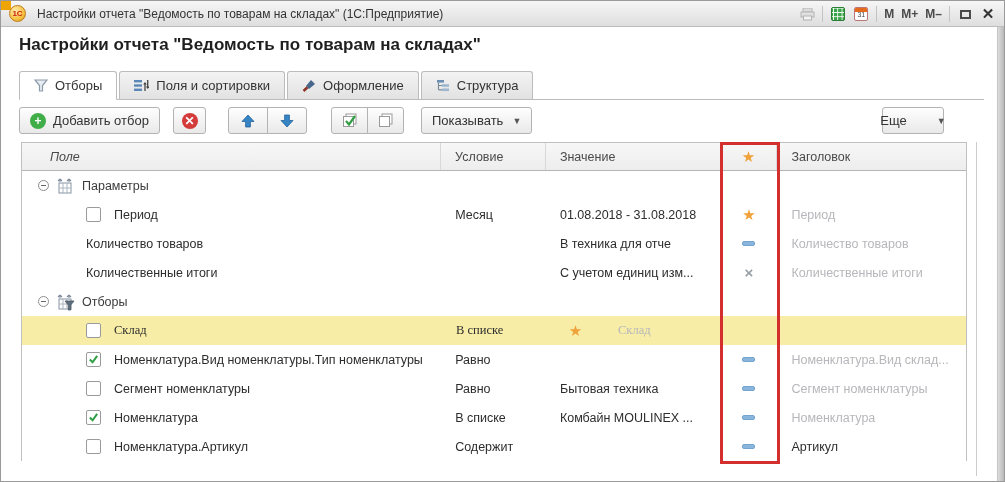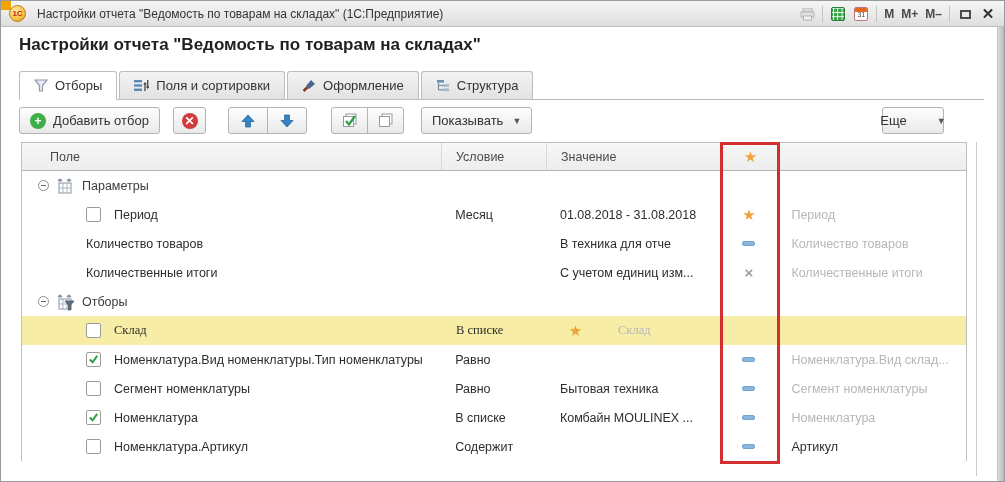--- a/index.html
+++ b/index.html
@@ -55,21 +55,21 @@
   .thead .cell { font-size:12.5px; color:#4a4a4a; display:flex; align-items:center; border-right:1px solid #d8d8d8; }
   .thead .cell:last-child { border-right:none; }
   .trow { display:flex; height:29px; align-items:stretch; }
   .trow.hl { background:var(--row-highlight);font-family:Liberation Serif, serif; }
   .cell { overflow:hidden; white-space:nowrap; display:flex; align-items:center; font-size:12.5px; color:#2d2d2d; }
   .c-field { width:420px; padding-left:14px; }
   .c-cond  { width:105px; padding-left:14px;text-align:right; }
   .c-value { width:175px; padding-left:14px; }
   .c-flag  { width:57px; justify-content:center; padding-left:0; }
   .c-title { width:189px; padding-left:14px; }
-  .thead .c-field { padding-left:28px; }
+  .thead .c-field { padding-left:28px;font-style:italic; }
   .grp-pad { padding-left:16px; }
   .item-pad { padding-left:64px; }
   .expander { width:11px; height:11px; border:1px solid #8e8e8e; border-radius:50%; position:relative; margin-right:8px; flex:0 0 auto; }
   .expander::after { content:""; position:absolute; left:2px; right:2px; top:4px; height:1px; background:#666; }
   .grp-label { color:#3c3c3c; margin-left:8px; }
   .cb { width:15px; height:15px; border:1px solid #9b9b9b; border-radius:2px; background:#fff; margin-right:13px;
     flex:0 0 auto; display:flex; align-items:center; justify-content:center; }
   .muted { color:#b7b7bb; }
   .val-hl { background:var(--value-highlight); align-self:stretch; display:flex; align-items:center; width:100%; padding-left:14px; margin-left:-14px; color:#111; }
   .star-flag { color:var(--star); font-size:15px; }
@@ -201,20 +201,21 @@
   </div>
 
   <div class="grid">
     <div class="thead">
       <div class="cell c-field">Поле</div>
       <div class="cell c-cond">Условие</div>
       <div class="cell c-value">Значение</div>
       <div class="cell c-flag">
           <span class="star-flag">★</span>
         </div>
+      <div class="cell c-title">Заголовок</div>
     </div>
     <div>
         <div class="trow">
           <div class="cell c-field grp-pad">
             <div class="expander"></div>
             <div style="position: relative; width: 17px; height: 16px; flex: 0 0 auto;"><svg width="17" height="16" viewBox="0 0 17 16">
                 <path d="M3 1 L5 3 M3 1 L1 3 M3 1 L3 4 M12 1 L14 3 M12 1 L10 3 M12 1 L12 4" stroke="#7d8b99" stroke-width="1.1" fill="none"></path>
                 <rect x="2" y="5" width="12" height="10" fill="#fff" stroke="#8593a2"></rect>
                 <path d="M6 5 L6 15 M10 5 L10 15 M2 10 L14 10" stroke="#aab5bf" stroke-width="1"></path>
               </svg></div>

